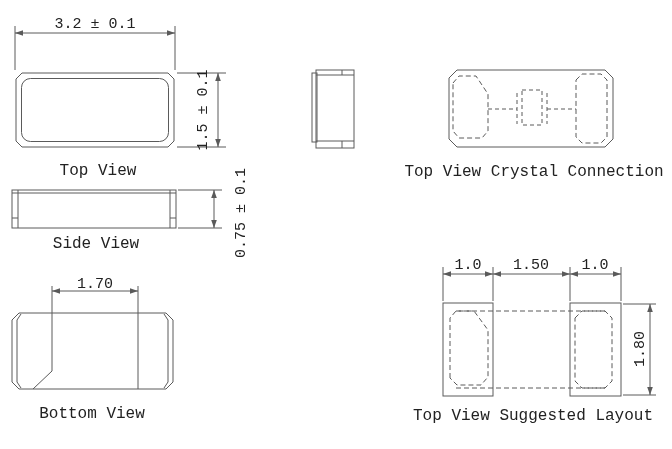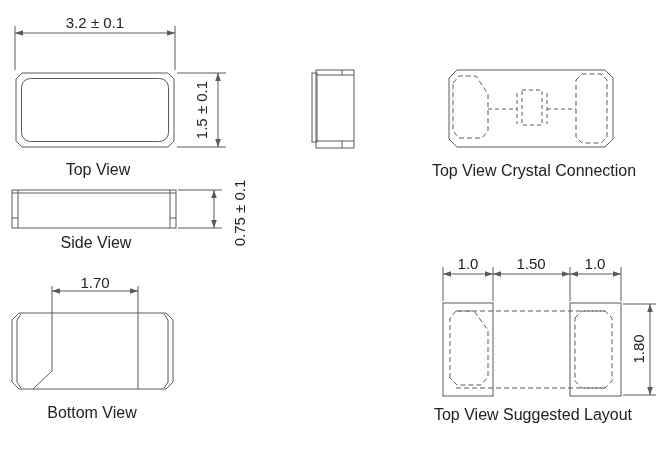--- a/index.html
+++ b/index.html
@@ -1,17 +1,17 @@
 <!DOCTYPE html>
 <html style="--line: #5a5a5a; --text: #222222; --bg: #ffffff;"><head>
 <meta charset="utf-8">
 <style>
   html,body{margin:0;padding:0;}
   body{background:var(--bg,#fff);font-family:"Liberation Sans",sans-serif;}
-  .canvas{position:relative;width:672px;height:449px;background:var(--bg,#fff);overflow:hidden;}
+  .canvas{position:relative;width:672px;height:449px;background:var(--bg,#fff);overflow:hidden;font-family:Liberation Mono, monospace;}
   svg{display:block;}
   .ln{stroke:var(--line,#555);stroke-width:1;fill:none;}
   .dash{stroke:var(--line,#555);stroke-width:1;fill:none;stroke-dasharray:5 3;}
   .dash-s{stroke:var(--line,#555);stroke-width:1;fill:none;stroke-dasharray:4 3;}
   .ah{fill:var(--line,#555);stroke:none;}
   text{fill:var(--text,#222);}
   .dim{font-size:15px;}
   .lbl{font-size:16px;}
 </style>
 </head>

